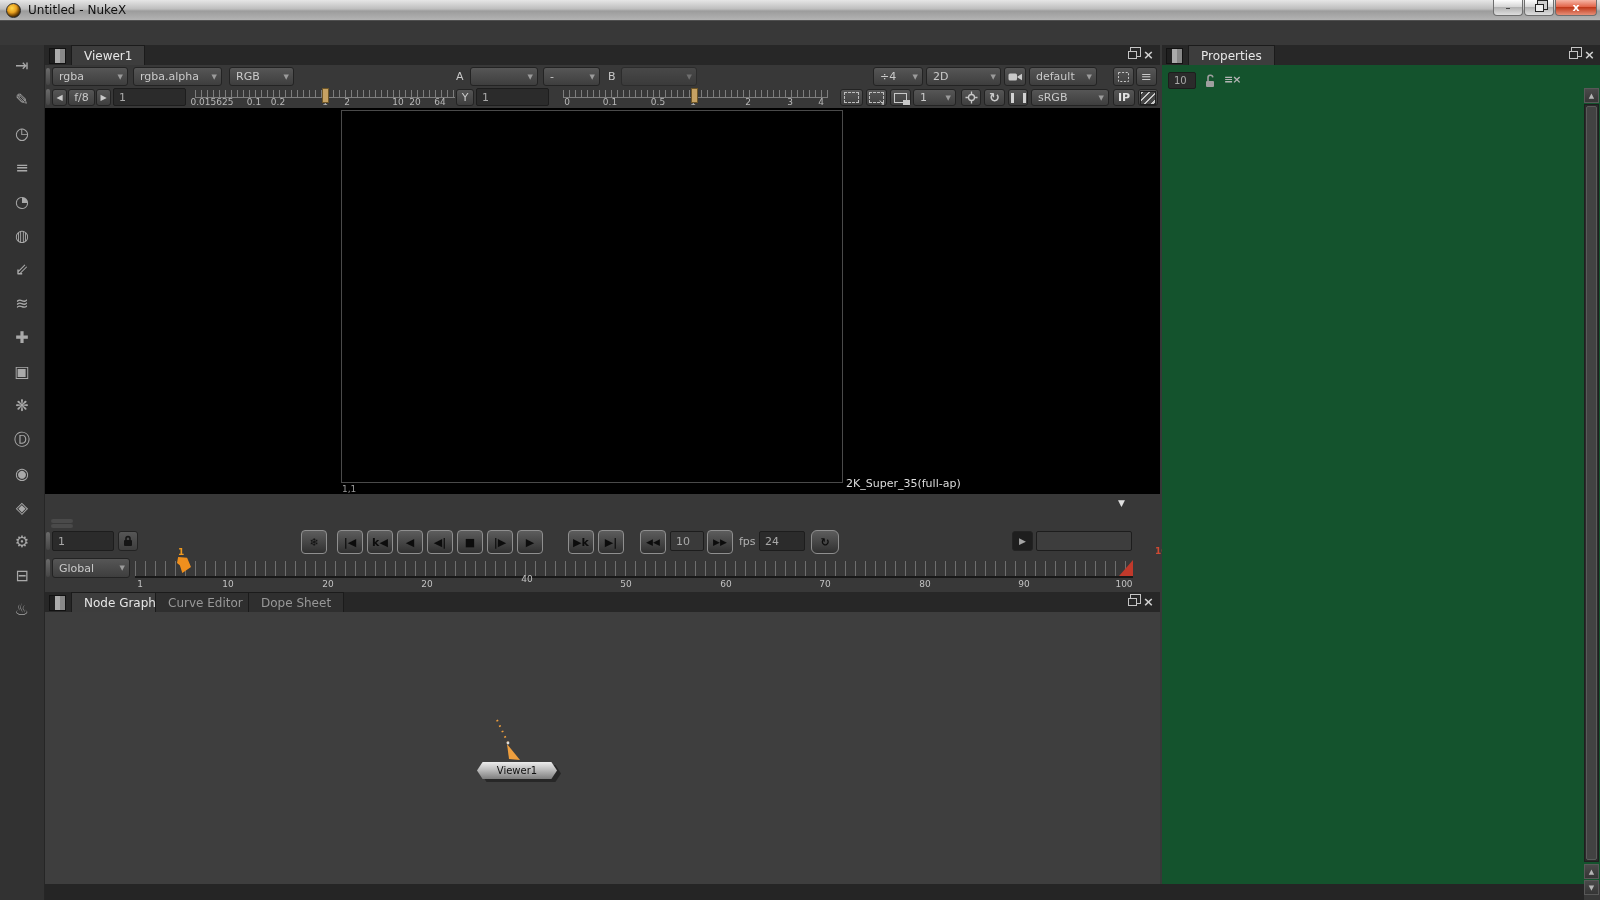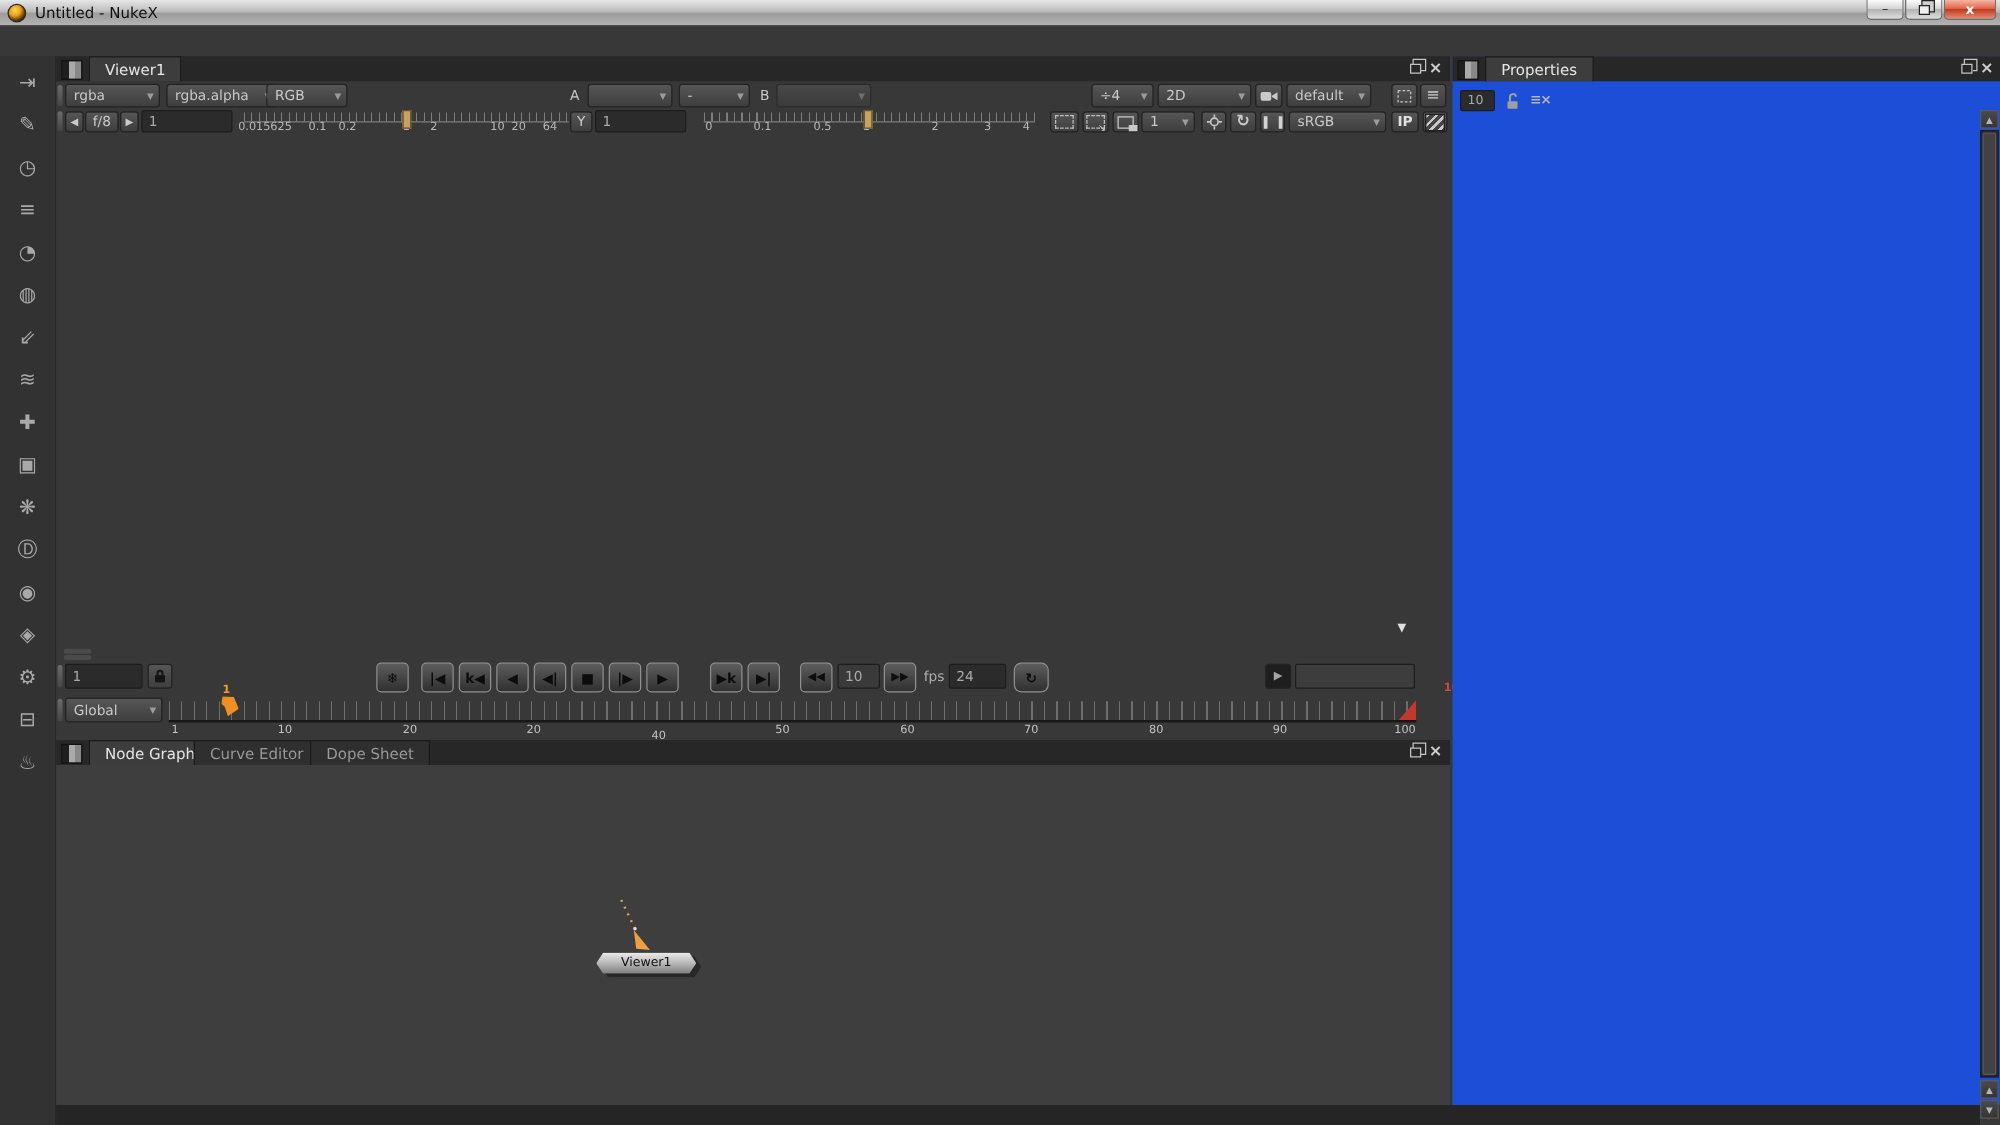--- a/index.html
+++ b/index.html
@@ -137,21 +137,21 @@
 
     <div class="grip" style="left:1px;top:23px;height:17px;"></div>
     <div class="dd" style="left:7px;top:22px;width:76px;">
         <span>rgba</span>
         <span class="arw">▼</span>
       </div>
     <div class="dd" style="left:88px;top:22px;width:89px;">
         <span>rgba.alpha</span>
         <span class="arw">▼</span>
       </div>
-    <div class="dd" style="left:168px;top:22px;width:65px;">
+    <div class="dd" style="left:184px;top:22px;width:65px;">
         <span>RGB</span>
         <span class="arw">▼</span>
       </div>
 
     <span class="abs" style="left:411px;top:25px;font-size:11px;color:#c9c9c9;">A</span>
     <div class="dd" style="left:425px;top:22px;width:68px;">
         <span></span>
         <span class="arw">▼</span>
       </div>
     <div class="dd" style="left:498px;top:22px;width:57px;">
@@ -264,20 +264,25 @@
         <span>sRGB</span>
         <span class="arw">▼</span>
       </div>
     <div class="tbtn" style="left:1068px;top:44px;width:22px;height:17px;font-weight:bold;color:#e0e0e0;">
         <span>IP</span>
       </div>
     <div class="tbtn" style="left:1093px;top:44px;width:20px;height:17px;">
         <span class="wipe-ic"></span>
       </div>
 
+    <div class="abs" style="left:0;top:63px;width:1115px;height:386px;background:#000;">
+      <div class="abs" style="left:296px;top:2px;width:502px;height:373px;border:1px solid #4a4a4a;"></div>
+      <span class="abs" style="left:297px;top:376px;font-size:9px;color:#9a9a9a;">1,1</span>
+      <span class="abs" style="left:801px;top:369px;font-size:11px;color:#dcdcdc;">2K_Super_35(full-ap)</span>
+    </div>
 
     <span class="abs" style="left:1073px;top:453px;font-size:9px;color:#e0e0e0;">▼</span>
 
     <div class="abs" style="left:6px;top:474px;width:22px;height:4px;background:#4a4a4a;border-radius:2px;"></div>
     <div class="abs" style="left:6px;top:479px;width:22px;height:4px;background:#4a4a4a;border-radius:2px;"></div>
 
     <div class="grip" style="left:1px;top:487px;height:18px;"></div>
     <input class="inp" style="left: 7px; top: 486px; width: 62px; height: 20px;" value="1">
     <div class="tbtn" style="left:73px;top:486px;width:20px;height:20px;">
       <svg width="10" height="12">
@@ -347,21 +352,21 @@
         <span class="arw">▼</span>
       </div>
 
     <div class="abs" style="left:90px;top:511px;width:1000px;height:34px;">
       <div class="abs" style="left:0;top:5px;width:998px;height:15px;background:repeating-linear-gradient(90deg,#6e6e6e 0 1px,transparent 1px 10px);"></div>
       <div class="abs" style="left:0;top:20px;width:998px;height:2px;background:#181818;"></div>
       <span class="tick-label" style="left:5px;top:23px;color:#c2c2c2;">1</span>
       <span class="tick-label" style="left:93px;top:23px;color:#c2c2c2;">10</span>
       <span class="tick-label" style="left:193px;top:23px;color:#c2c2c2;">20</span>
       <span class="tick-label" style="left:292px;top:23px;color:#c2c2c2;">20</span>
-      <span class="tick-label" style="left:392px;top:18px;color:#c2c2c2;margin-top:10px;">40</span>
+      <span class="tick-label" style="left:392px;top:18px;color:#c2c2c2;">40</span>
       <span class="tick-label" style="left:491px;top:23px;color:#c2c2c2;">50</span>
       <span class="tick-label" style="left:591px;top:23px;color:#c2c2c2;">60</span>
       <span class="tick-label" style="left:690px;top:23px;color:#c2c2c2;">70</span>
       <span class="tick-label" style="left:790px;top:23px;color:#c2c2c2;">80</span>
       <span class="tick-label" style="left:889px;top:23px;color:#c2c2c2;">90</span>
       <span class="tick-label" style="left:989px;top:23px;color:#c2c2c2;">100</span>
 
       <span class="abs" style="left:43px;top:-9px;font-size:9px;color:#f09a1f;font-weight:bold;">1</span>
       <div class="abs" style="left:42px;top:1px;width:14px;height:16px;background:#ef8f1d;clip-path:polygon(8% 0,72% 4%,100% 62%,38% 100%,20% 52%,0 38%);"></div>
 
@@ -387,21 +392,21 @@
         <polygon points="22,27 35,43 24,42" fill="#ef9f3e"></polygon>
       </svg>
 
       <div class="abs node-shape" style="left:436px;top:153px;width:80px;height:17px;background:#272727;"></div>
       <div class="abs node-shape" style="left:432px;top:150px;width:80px;height:17px;background:linear-gradient(180deg,#ececec,#bdbdbd 45%,#7e7e7e);display:flex;align-items:center;justify-content:center;">
         <span style="font-size:10px;color:#101010;">Viewer1</span>
       </div>
     </div>
   </div>
 
-  <div class="abs panel" style="left:1162px;top:45px;width:438px;height:839px;background:#1d4ed8;">
+  <div class="abs panel" style="left:1162px;top:45px;width:438px;height:839px;background:#14532d;">
     <div class="tabbar">
       <span class="panel-ic"></span>
       <span class="tab active" style="left:26px;">Properties</span>
       <span class="float-ic" style="left:407px;top:6px;"></span>
       <span class="close-x" style="left:422px;top:3px;">×</span>
     </div>
     <input class="inp" style="left: 6px; top: 27px; width: 28px; height: 17px; font-size: 10px;" value="10">
     <span class="abs" style="left:42px;top:28px;">
       <svg width="12" height="14">
           <rect x="2" y="7" width="8" height="6" rx="1" fill="#9f9f9f"></rect>

